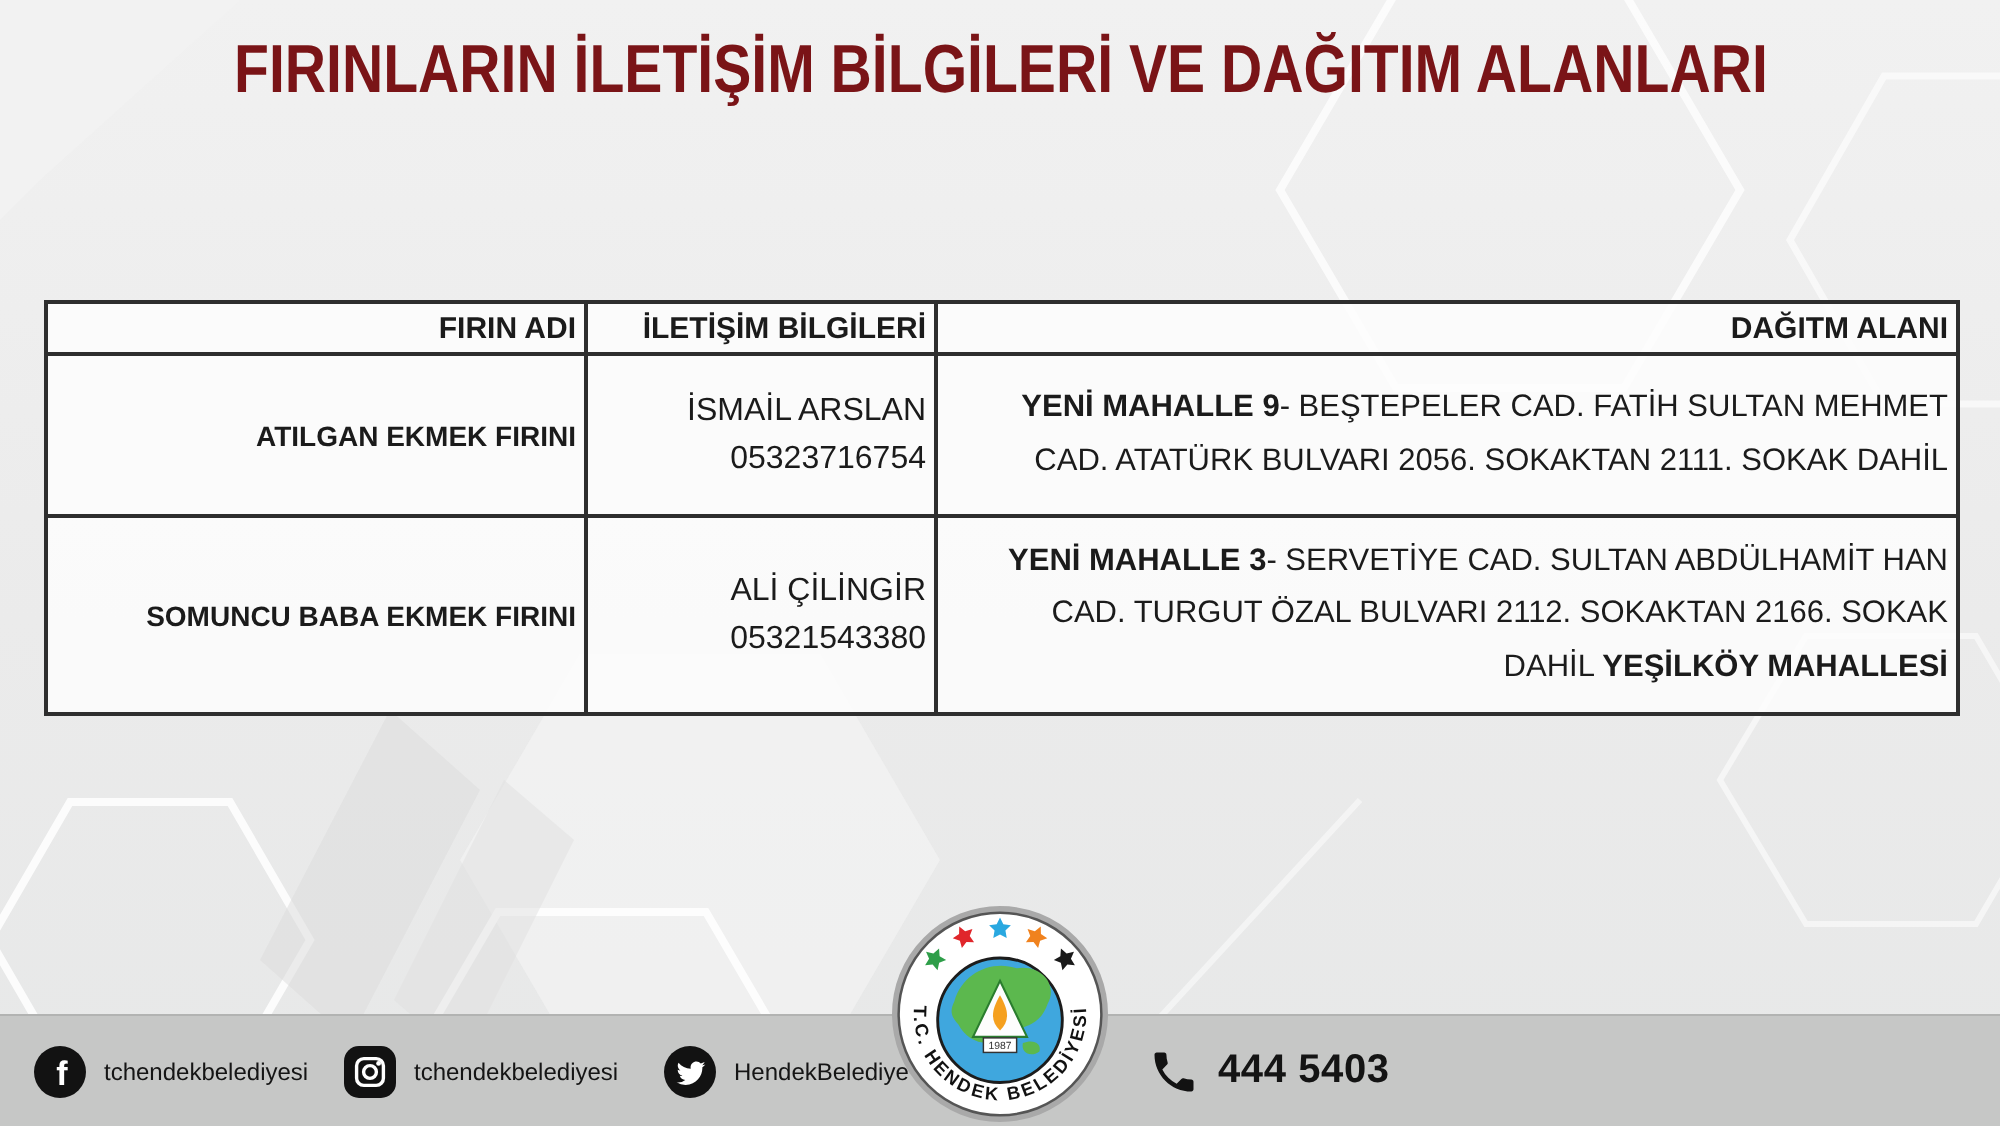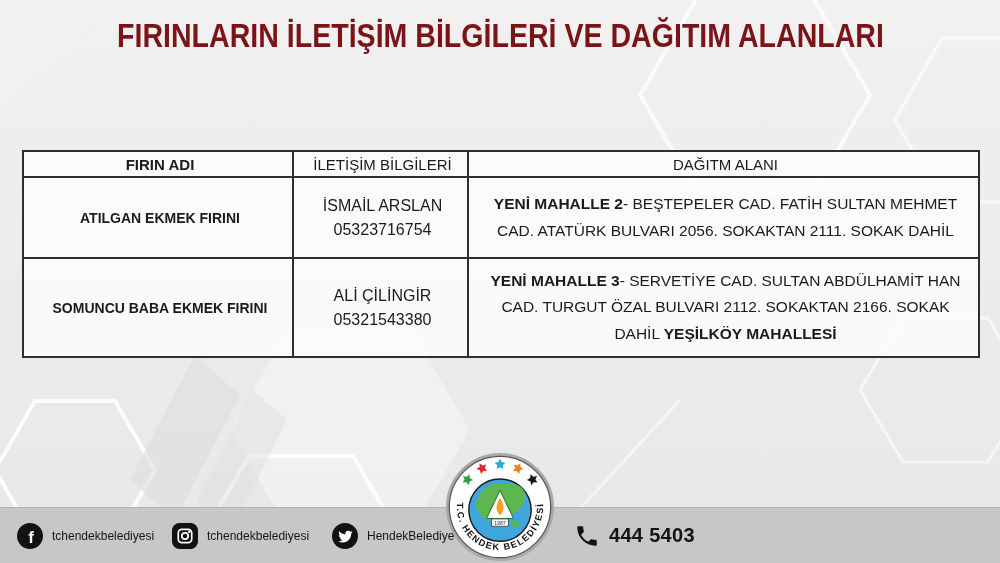--- a/index.html
+++ b/index.html
@@ -18,25 +18,25 @@
     transform:scaleX(0.84); transform-origin:center;
   }
 
   
   .info-table {
     position:absolute; left:22px; top:150px; width:956px; z-index:2;
     border-collapse:collapse; table-layout:fixed;
   }
   .info-table th, .info-table td {
     border:2px solid #2e2e2e; background:rgba(253,253,253,0.86);
-    color:#1b1b1b; text-align:center; vertical-align:middle;
+    color:#1b1b1b; text-align:right; vertical-align:middle;
     padding:0 4px 0 8px; overflow:hidden;
   }
   .info-table thead th { height:24px; font-size:15px; font-weight:bold; }
-  .info-table thead th.reg { font-weight:normal; }
+  .info-table thead th.reg { font-weight:bold; }
   .row-1 { height:81px; }
   .row-2 { height:99px; }
   .cell-name    { font-weight:bold; font-size:14px; }
   .cell-contact { font-size:16px; line-height:1.5;margin-top:36px; }
   .cell-area    { font-size:15.5px; line-height:1.7; }
   .cell-area b  { font-weight:bold; }
 
   
   .footer-bar {
     position:absolute; left:0; bottom:0; width:1000px; height:55px;
@@ -85,21 +85,21 @@
         <th class="reg">DAĞITM ALANI</th>
       </tr>
     </thead>
     <tbody>
       <tr class="row-1">
         <td class="cell-name">ATILGAN EKMEK FIRINI</td>
         <td class="cell-contact">
           <div>İSMAİL ARSLAN</div>
           <div>05323716754</div>
         </td>
-        <td class="cell-area"><b>YENİ MAHALLE 2</b><span>- BEŞTEPELER CAD. FATİH SULTAN MEHMET CAD. ATATÜRK BULVARI 2056. SOKAKTAN 2111. SOKAK DAHİL</span><b></b></td>
+        <td class="cell-area"><b>YENİ MAHALLE 9</b><span>- BEŞTEPELER CAD. FATİH SULTAN MEHMET CAD. ATATÜRK BULVARI 2056. SOKAKTAN 2111. SOKAK DAHİL</span><b></b></td>
       </tr>
       <tr class="row-2">
         <td class="cell-name">SOMUNCU BABA EKMEK FIRINI</td>
         <td class="cell-contact">
           <div>ALİ ÇİLİNGİR</div>
           <div>05321543380</div>
         </td>
         <td class="cell-area"><b>YENİ MAHALLE 3</b><span>- SERVETİYE CAD. SULTAN ABDÜLHAMİT HAN CAD. TURGUT ÖZAL BULVARI 2112. SOKAKTAN 2166. SOKAK DAHİL </span><b>YEŞİLKÖY MAHALLESİ</b></td>
       </tr>
     </tbody>

